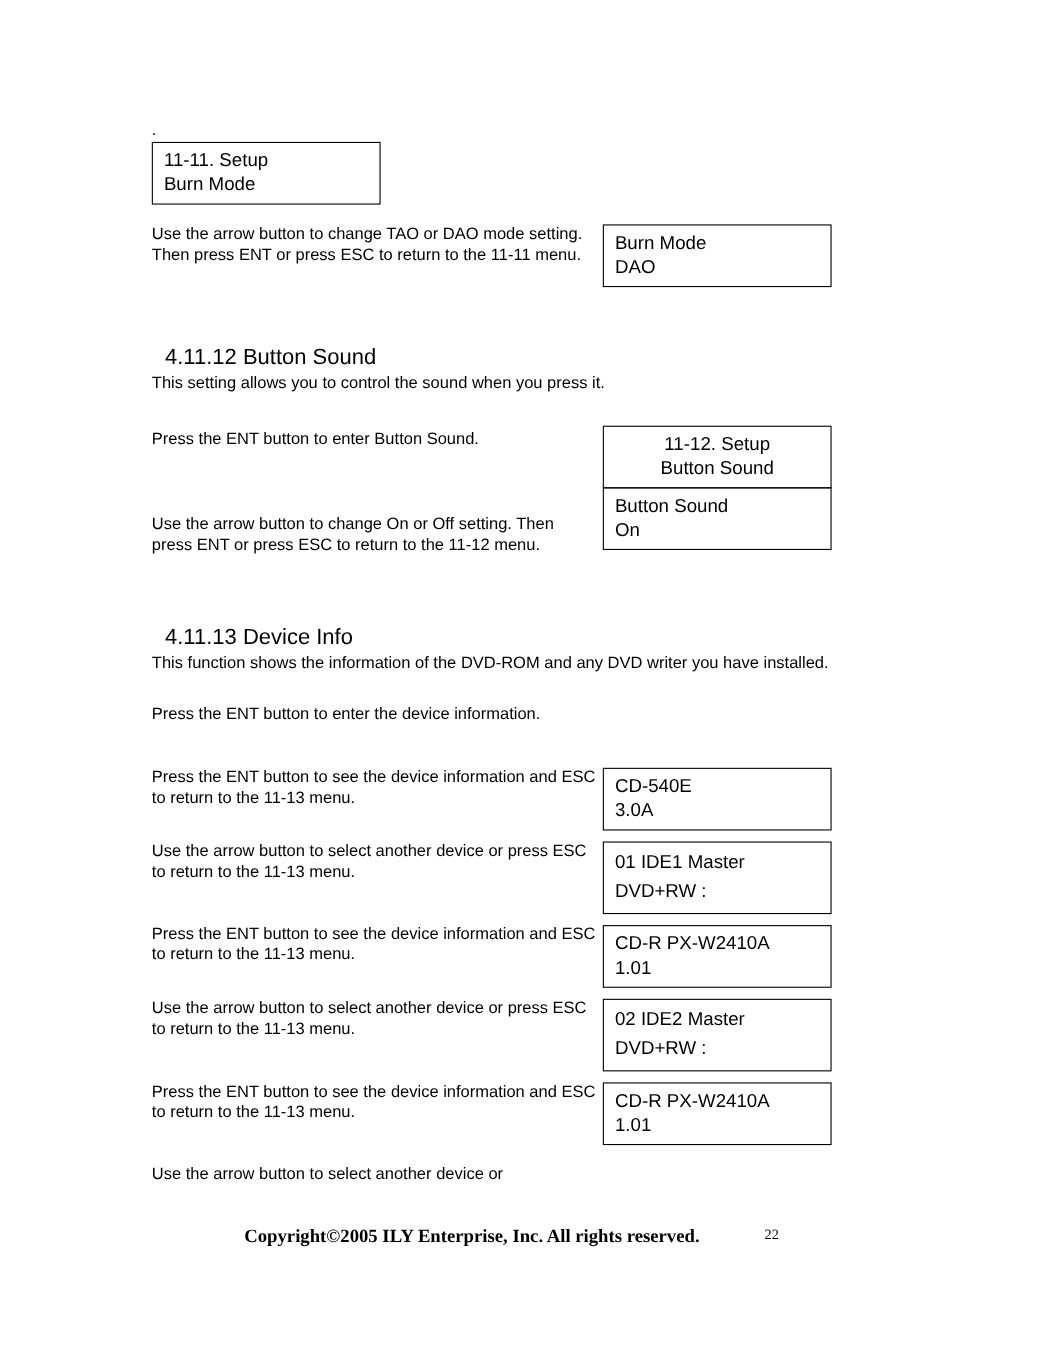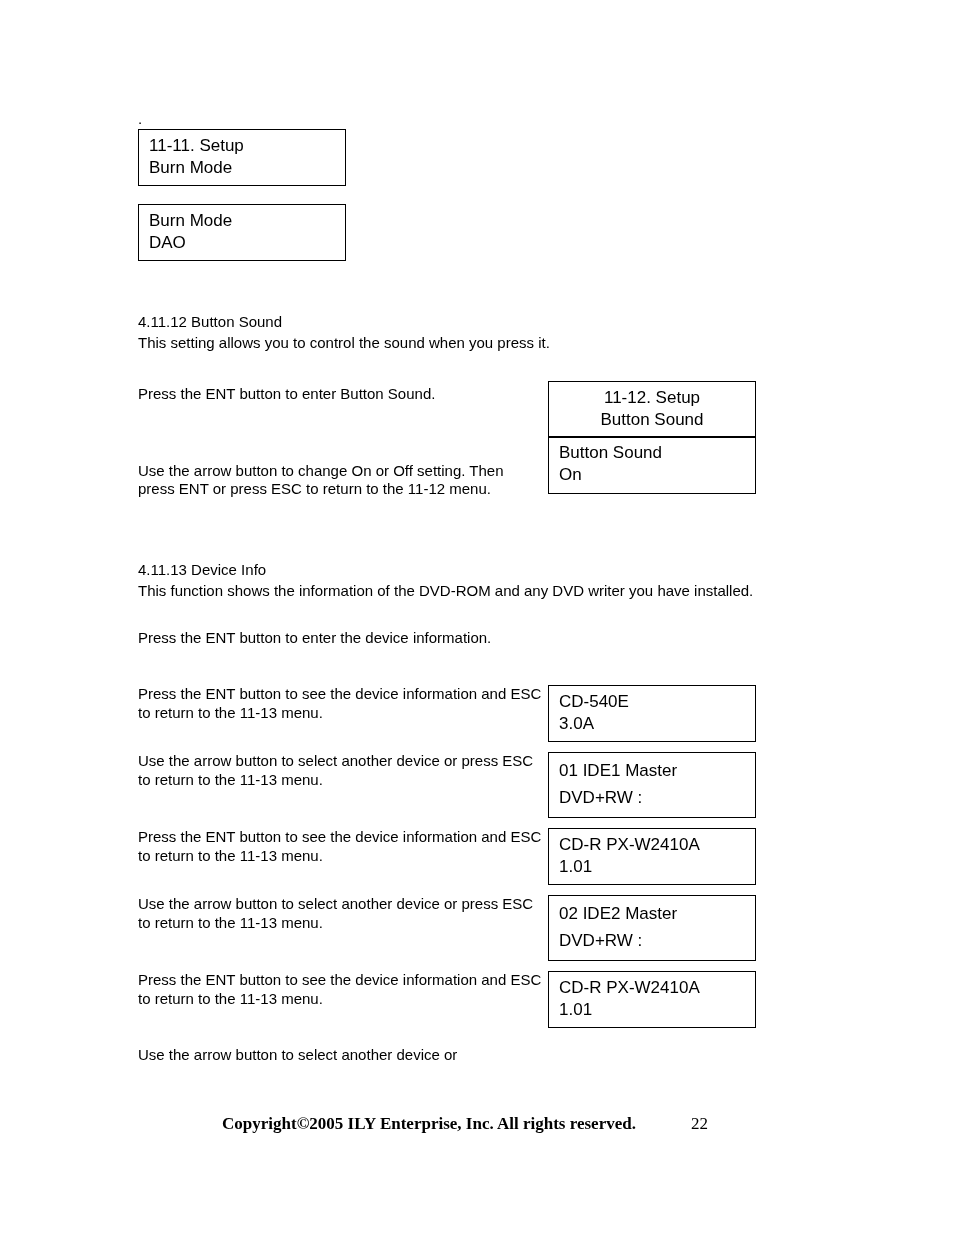--- a/index.html
+++ b/index.html
@@ -42,39 +42,40 @@
     .dbox {
       border: 1.5px solid #000;
       font-size: 17px;
       line-height: 1.3;
       padding: 5px 10px 6px 10px;
       width: 208px;
       margin-left: 0;
     }
     .dbox .l1, .dbox .l2 { display: block; }
     .section-head {
-      font-size: 15px;
+      font-size: 20px;
       margin-top: 2px;
+      margin-left: 12px;
     }
     .footer {
       position: absolute;
       left: 0;
       width: 858px;
       top: 1114px;
       text-align: center;
     }
     .copyright {
       font-family: "Times New Roman", Times, serif;
       font-weight: bold;
       font-size: 17px;
       display: inline;
     }
     .page-num {
       font-family: "Times New Roman", Times, serif;
-      font-size: 17px;
+      font-size: 13px;
       position: absolute;
       right: 150px;
       top: 0;
     }
     .spacer-sm { height: 18px; }
     .spacer-md { height: 50px; }
   </style>
 </head>
 <body>
 
@@ -84,20 +85,23 @@
   <div class="row">
     <div class="dbox">
       <span class="l1">11-11. Setup</span>
       <span class="l2">Burn Mode</span>
     </div>
   </div>
 
   <div class="spacer-sm"></div>
 
   <div class="row">
+    <div class="left">
+      <div class="instr">Use the arrow button to change TAO or DAO mode setting. Then press ENT or press ESC to return to the 11-11 menu.</div>
+    </div>
     <div class="dbox">
       <span class="l1">Burn Mode</span>
       <span class="l2">DAO</span>
     </div>
   </div>
 
   <div class="spacer-md"></div>
 
   <div class="instr section-head">4.11.12 Button Sound</div>
   <div class="instr">This setting allows you to control the sound when you press it.</div>

